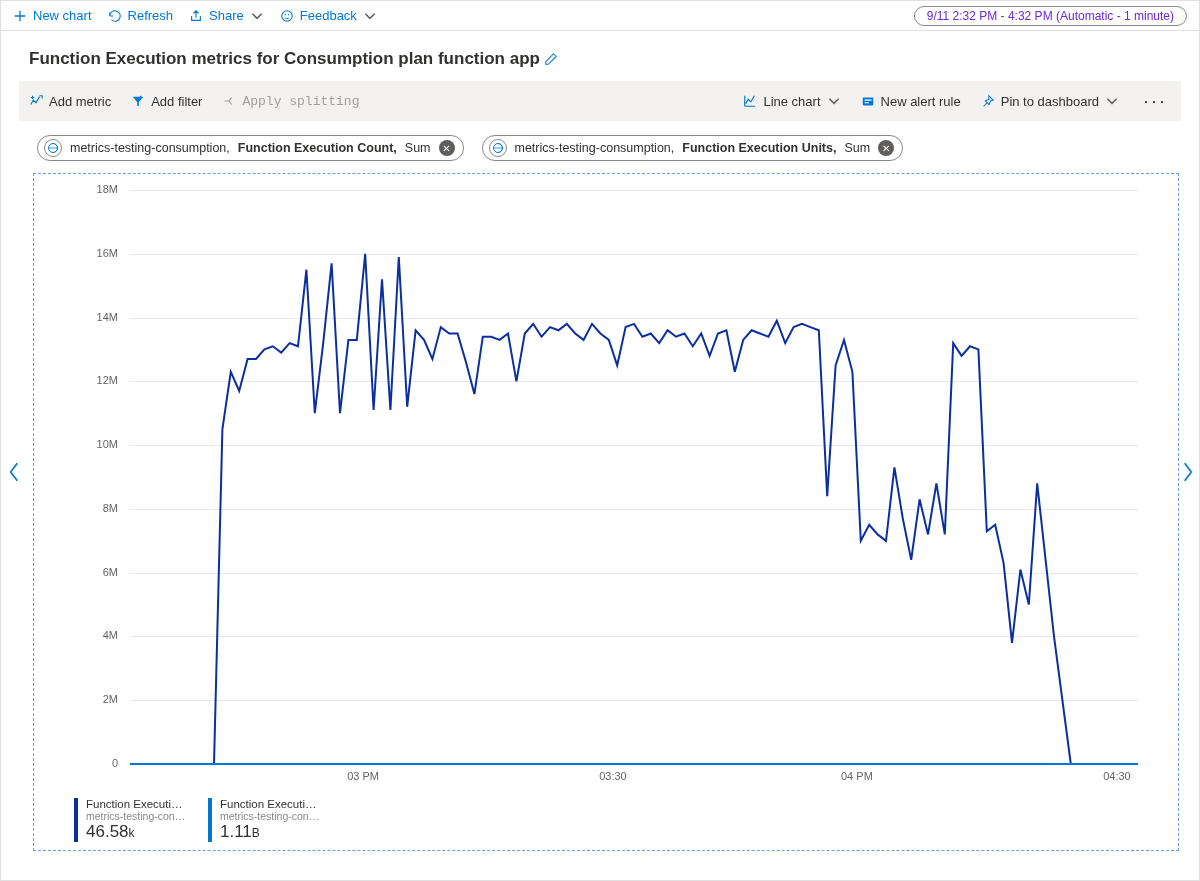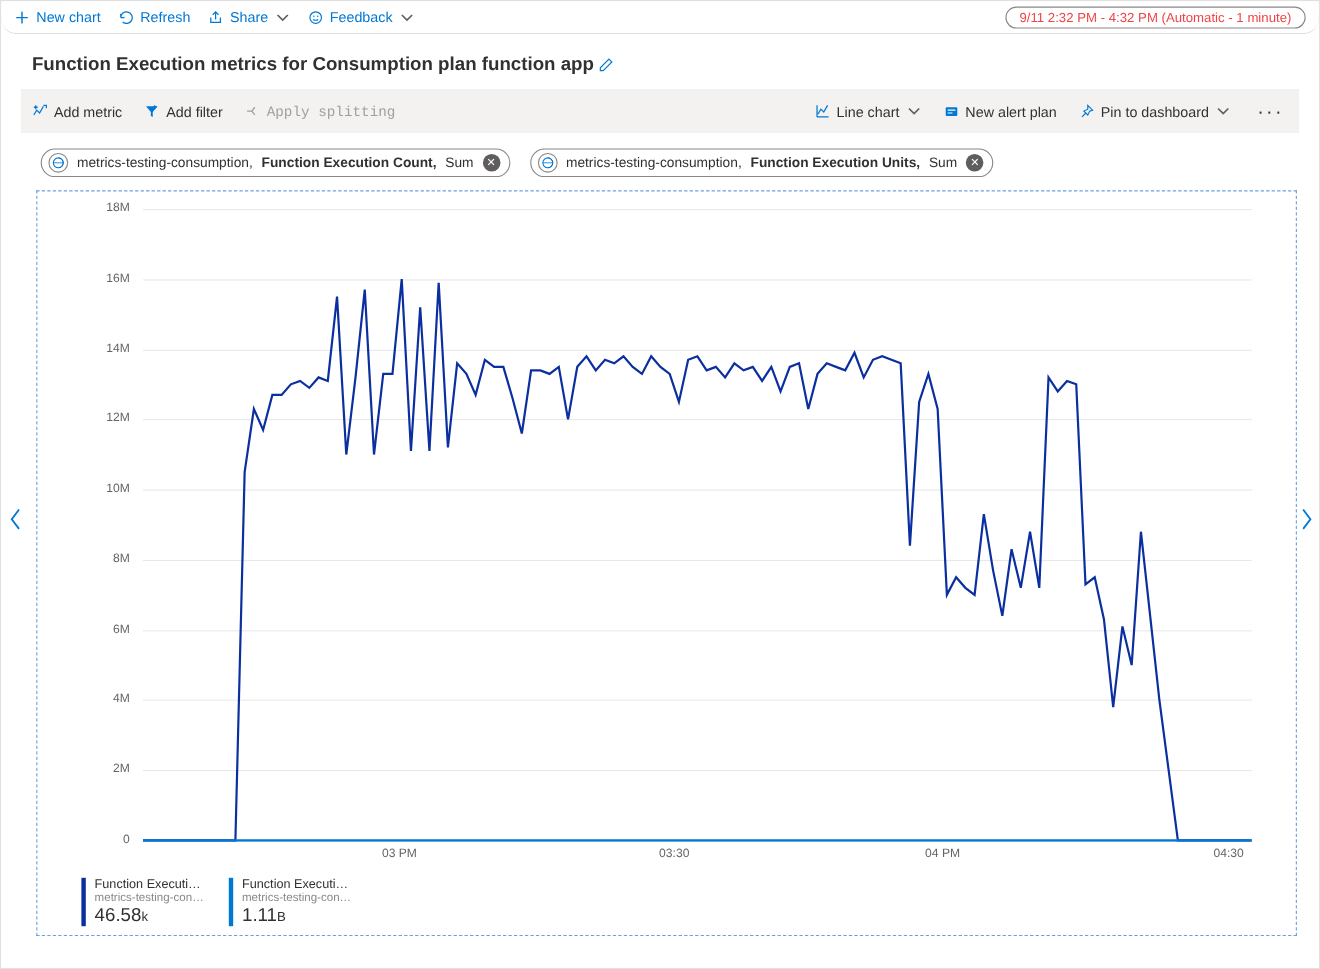--- a/index.html
+++ b/index.html
@@ -1,22 +1,22 @@
 <!DOCTYPE html>
 <html><head>
 <meta charset="utf-8">
 <style>
   * { box-sizing: border-box; }
   html, body { margin:0; padding:0; font-family: "Segoe UI", Arial, sans-serif; font-size:13px; color:#323130; background:#fff;}
   .page { width:1200px; height:881px; border:1px solid #e0e0e0; position:relative; overflow:hidden;}
-  .topbar { height:30px; border-bottom:1px solid #e0e0e0; display:flex; align-items:center; padding:0 12px; gap:16px;border-radius:14px;}
+  .topbar { height:30px; border-bottom:1px solid #e0e0e0; display:flex; align-items:center; padding:0 12px; gap:16px;}
   .tb-item { display:flex; align-items:center; gap:6px; color:#0078d4; cursor:pointer; font-size:13px;}
   .tb-item svg { width:14px; height:14px; }
   .chev { width:10px; height:10px; }
-  .time-pill { margin-left:auto; border:1px solid #8a8886; border-radius:14px; padding:2px 12px; font-size:12px; color:#ef4444; cursor:pointer;}
+  .time-pill { margin-left:auto; border:1px solid #8a8886; border-radius:14px; padding:2px 12px; font-size:12px; color:#6d28d9; cursor:pointer;}
   .title-row { padding:18px 37px 8px 28px; display:flex; align-items:center; gap:4px;}
   .title-row h2 { font-size:17px; font-weight:600; margin:0;}
   .edit-ico { color:#0078d4; }
   .toolbar2 { margin:4px 18px 0 18px; background:#f3f2f1; height:40px; display:flex; align-items:center; padding:0 10px; gap:20px;text-align:right;}
   .tl-item { display:flex; align-items:center; gap:6px; cursor:pointer; color:#323130;}
   .tl-item.disabled { color:#a19f9d; cursor:default;font-family:Liberation Mono, monospace;}
   .tl-item svg { width:14px; height:14px;}
   .spacer { flex:1;}
   .more { font-size:18px; letter-spacing:2px; cursor:pointer; padding:0 4px;}
   .pills { display:flex; gap:18px; padding:14px 28px 8px 36px;text-align:center; }
@@ -119,21 +119,21 @@
       <span>Line chart</span>
       <svg class="chev" viewBox="0 0 12 12">
           <path d="M2 4l4 4 4-4" stroke="#605e5c" stroke-width="1.3" fill="none"></path>
         </svg>
     </div>
     <div class="tl-item">
       <svg viewBox="0 0 16 16">
           <rect x="2" y="4" width="12" height="9" rx="1" fill="#0078d4"></rect>
           <path d="M4 7h8M4 10h5" stroke="#fff" stroke-width="1.2"></path>
         </svg>
-      <span>New alert plan</span>
+      <span>New alert rule</span>
     </div>
     <div class="tl-item">
       <svg viewBox="0 0 16 16">
           <path d="M9 2l5 5-3 1-2 4-2-2-4 4 4-4-2-2 4-2z" stroke="#0078d4" stroke-width="1.2" fill="none"></path>
         </svg>
       <span>Pin to dashboard</span>
       <svg class="chev" viewBox="0 0 12 12">
           <path d="M2 4l4 4 4-4" stroke="#605e5c" stroke-width="1.3" fill="none"></path>
         </svg>
     </div>

